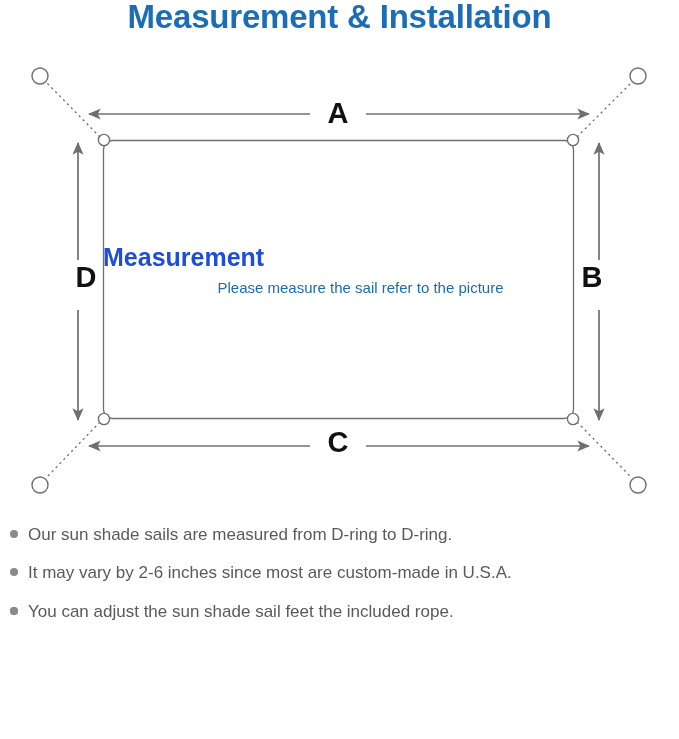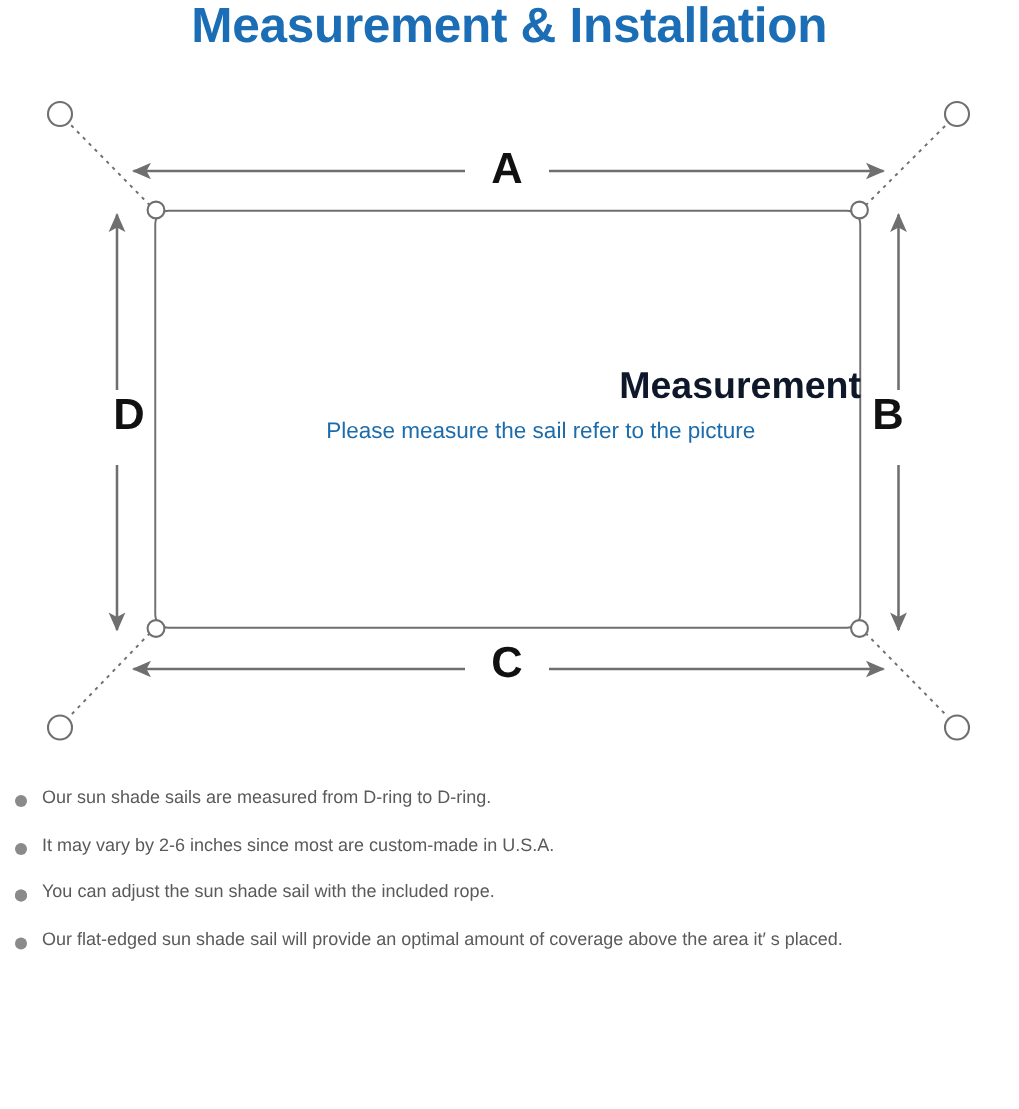--- a/index.html
+++ b/index.html
@@ -43,24 +43,24 @@
   #diagram svg {
     display: block;
   }
 
   
   #sail-title {
     position: absolute;
     left: 103px;
     top: 243px;
     width: 471px;
-    text-align: right;
+    text-align: left;
     font-size: 25px;
     font-weight: bold;
-    color: #0f172a;
+    color: #1d4ed8;
     white-space: nowrap;
   }
   #sail-subtitle {
     position: absolute;
     left: 103px;
     top: 279px;
     width: 471px;
     text-align: center;
     font-size: 15px;
     font-weight: normal;
@@ -89,21 +89,21 @@
   #notes {
     position: absolute;
     left: 0;
     top: 523px;
     width: 679px;
   }
   .note-item {
     position: relative;
     padding-left: 28px;
     margin-bottom: 15px;
-    font-size: 12px;
+    font-size: 17px;
     line-height: 1.38;
     color: #5a5a5a;
     padding-right: 1px;
   }
   .note-bullet {
     position: absolute;
     left: 10px;
     top: 7px;
     width: 8px;
     height: 8px;
@@ -170,19 +170,15 @@
   </div>
   <div class="note-item">
     <span class="note-bullet"></span>
     <span>It may vary by 2-6 inches since most are custom-made in U.S.A.</span>
   </div>
   <div class="note-item">
     <span class="note-bullet"></span>
   </div>
   <div class="note-item">
     <span class="note-bullet"></span>
-    <span>You can adjust the sun shade sail with the included rope.</span>
-  </div>
-  <div class="note-item">
-    <span class="note-bullet"></span>
-    <span>Our flat-edged sun shade sail will provide an optimal amount of coverage above the area it′ s placed.</span>
+    <span>You can adjust the sun shade sail feet the included rope.</span>
   </div>
 </div>
 
 </body></html>

